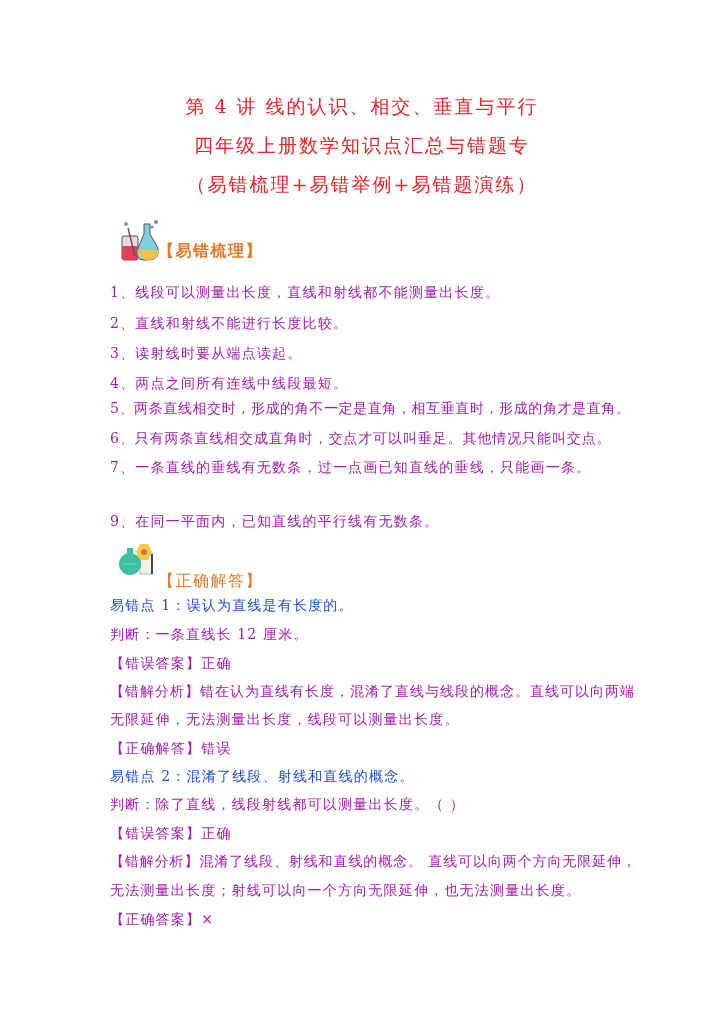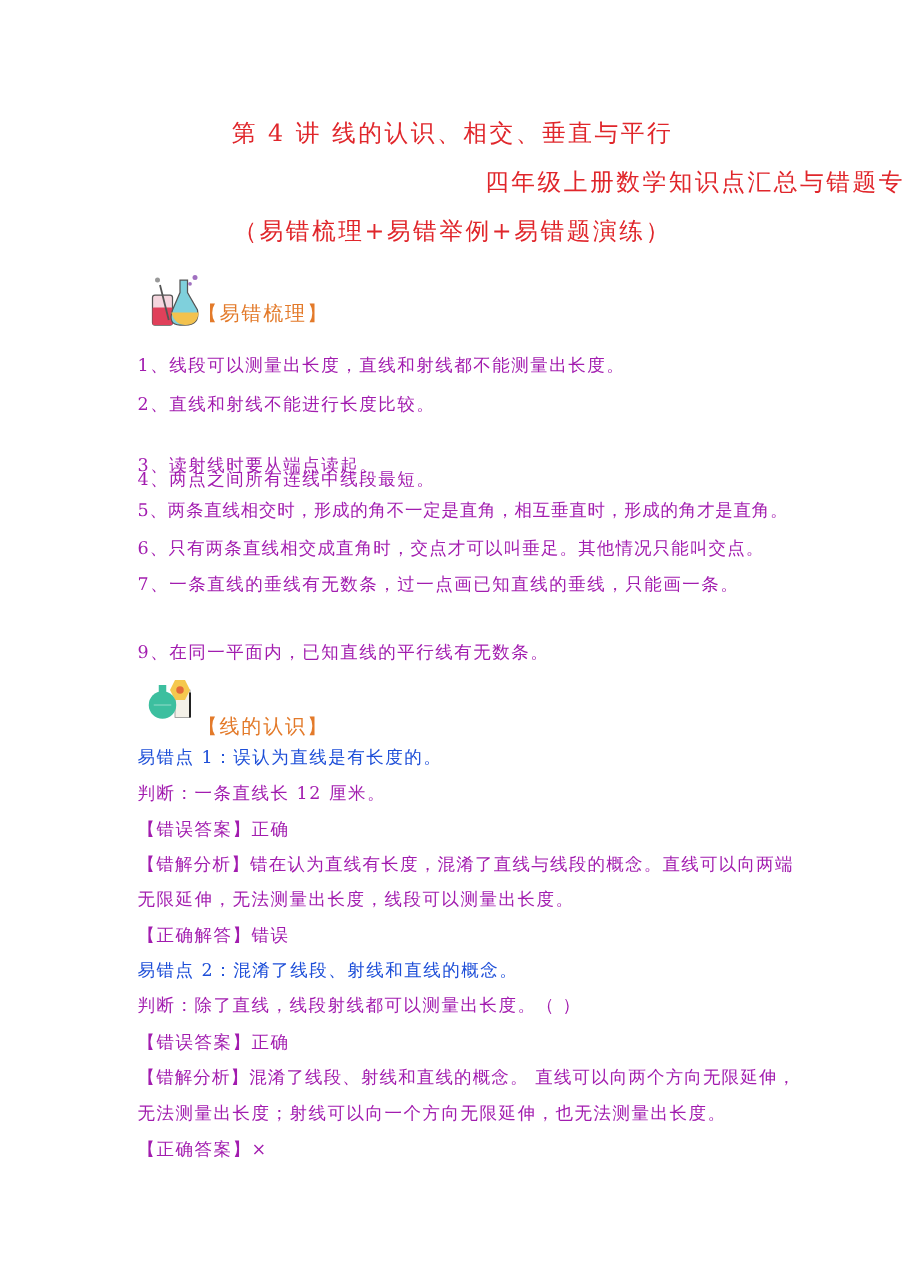--- a/index.html
+++ b/index.html
@@ -61,60 +61,60 @@
   }
   .line.red { color: #1d4ed8; }
 </style>
 </head>
 <body>
 
 <div class="page">
 
   <div class="title-block">
     <div class="title-line" style="top:94px;">第 4 讲  线的认识、相交、垂直与平行</div>
-    <div class="title-line" style="top:133px;text-align:right;">四年级上册数学知识点汇总与错题专</div>
+    <div class="title-line" style="top:133px;">四年级上册数学知识点汇总与错题专</div>
     <div class="title-line" style="top:172px;">（易错梳理+易错举例+易错题演练）</div>
   </div>
 
-  <div class="section-head" style="top:218px; width:220px;">
+  <div class="section-head" style="top:218px; width:220px;font-weight:bold;">
     <svg class="section-icon" viewBox="0 0 44 46">
 
       <rect x="4" y="18" width="16" height="24" rx="2" fill="#f5d6de" stroke="#555" stroke-width="1"></rect>
       <rect x="4" y="28" width="16" height="14" rx="1" fill="#e0405a"></rect>
       <line x1="10" y1="10" x2="17" y2="38" stroke="#555" stroke-width="1.4"></line>
 
       <path d="M26 6 L32 6 L32 16 L40 30 Q42 42 30 42 L26 42 Q16 42 20 30 L26 16 Z" fill="#7fd0dc" stroke="#555" stroke-width="1"></path>
       <path d="M19 32 Q22 42 30 42 Q40 42 41 32 Z" fill="#f3c24e"></path>
       <circle cx="8" cy="6" r="2" fill="#999"></circle>
       <circle cx="38" cy="4" r="2" fill="#a070c0"></circle>
       <circle cx="34" cy="9" r="1.5" fill="#a070c0"></circle>
     </svg>
     <span class="section-label" style="bottom:6px;">【易错梳理】</span>
   </div>
 
   <div class="line" style="top:284px;">1、线段可以测量出长度，直线和射线都不能测量出长度。</div>
   <div class="line" style="top:315px;text-align:center;">2、直线和射线不能进行长度比较。</div>
-  <div class="line" style="top:345px;margin-top:19px;">3、读射线时要从端点读起。</div>
+  <div class="line" style="top:345px;">3、读射线时要从端点读起。</div>
   <div class="line" style="top:375px;">4、两点之间所有连线中线段最短。</div>
   <div class="line" style="top:400px; letter-spacing:0.6px;">5、两条直线相交时，形成的角不一定是直角，相互垂直时，形成的角才是直角。</div>
   <div class="line" style="top:430px; letter-spacing:0.9px;">6、只有两条直线相交成直角时，交点才可以叫垂足。其他情况只能叫交点。</div>
   <div class="line" style="top:459px;">7、一条直线的垂线有无数条，过一点画已知直线的垂线，只能画一条。</div>
   <div class="line" style="top:513px;">9、在同一平面内，已知直线的平行线有无数条。</div>
 
   <div class="section-head" style="top:542px; width:220px;">
     <svg class="section-icon" style="width:40px; height:36px;" viewBox="0 0 40 36">
       <rect x="22" y="10" width="12" height="22" fill="#f4f1e8" stroke="#888" stroke-width="0.6"></rect>
       <line x1="34" y1="12" x2="34" y2="32" stroke="#222" stroke-width="1.6"></line>
       <path d="M22 2 L30 2 L34 10 L30 18 L22 18 L18 10 Z" fill="#f5c84e"></path>
       <circle cx="26" cy="10" r="3" fill="#e46a3a"></circle>
       <rect x="9" y="6" width="6" height="8" fill="#3cbf9f"></rect>
       <circle cx="12" cy="22" r="11" fill="#3cbf9f"></circle>
       <line x1="5" y1="22" x2="19" y2="22" stroke="#ffffff" stroke-width="0.6" opacity="0.6"></line>
     </svg>
-    <span class="section-label" style="bottom:0;">【线的认识】</span>
+    <span class="section-label" style="bottom:0;">【正确解答】</span>
   </div>
 
   <div class="line red" style="top:597px;">易错点 1：误认为直线是有长度的。</div>
   <div class="line" style="top:626px;">判断：一条直线长 12 厘米。</div>
   <div class="line" style="top:655px;">【错误答案】正确</div>
   <div class="line" style="top:711px;">无限延伸，无法测量出长度，线段可以测量出长度。</div>
   <div class="line" style="top:683px; letter-spacing:1px;">【错解分析】错在认为直线有长度，混淆了直线与线段的概念。直线可以向两端</div>
   <div class="line" style="top:740px;">【正确解答】错误</div>
 
   <div class="line red" style="top:768px;">易错点 2：混淆了线段、射线和直线的概念。</div>

